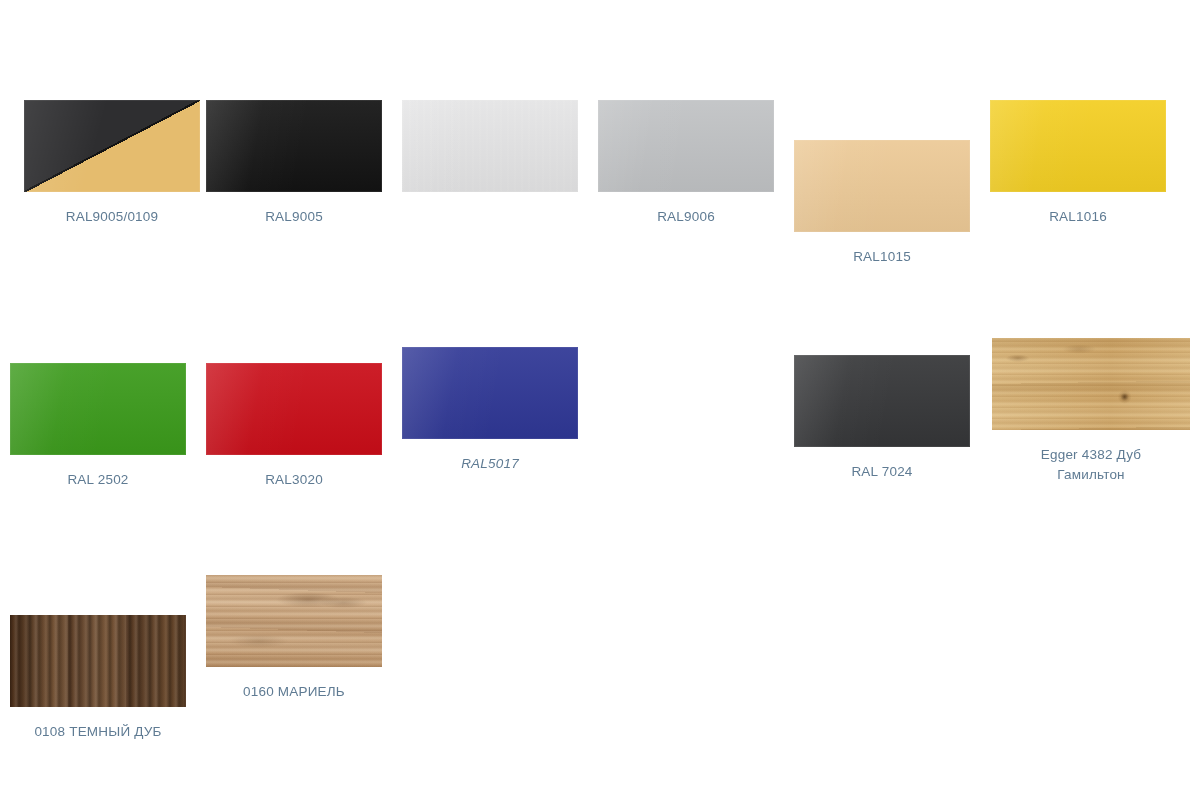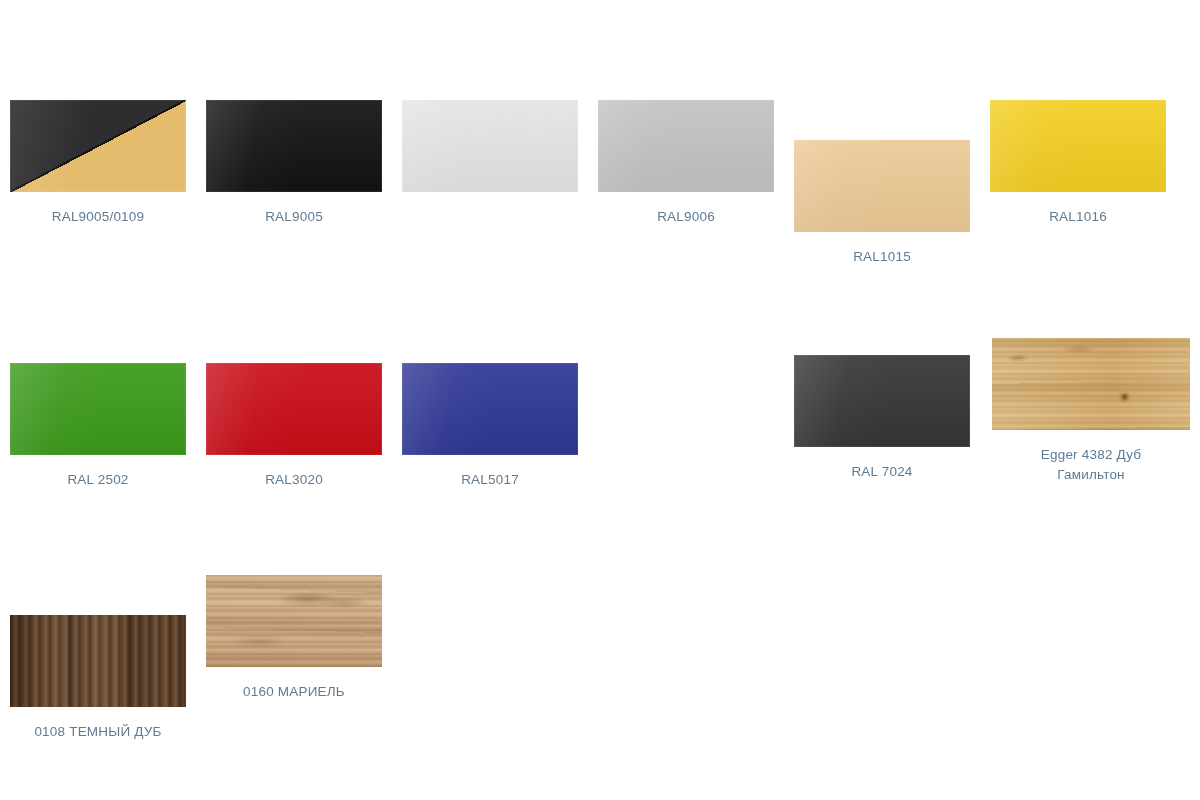--- a/index.html
+++ b/index.html
@@ -148,21 +148,21 @@
       linear-gradient(to right, rgba(255,246,215,0.14), rgba(150,100,42,0.10) 60%, rgba(255,246,215,0.10));
   }
 </style>
 </head>
 <body>
 
 <div id="palette-page">
 
   <div class="swatch-row" id="row-1">
 
-    <div class="swatch-cell" style="left:0px;">
+    <div class="swatch-cell" style="left:14px;">
       <div class="swatch-chip chip-diagonal fx-edge" style="--c1:#2e2e30; --c2:#e5bc6e;">
         <span class="sheen"></span>
       </div>
       <span class="swatch-label">RAL9005/0109</span>
     </div>
 
     <div class="swatch-cell" style="left:196px;">
       <div class="swatch-chip chip-solid fx-edge" style="--c1:#131313;">
         <span class="sheen"></span>
       </div>
@@ -208,21 +208,21 @@
       <span class="swatch-label">RAL 2502</span>
     </div>
 
     <div class="swatch-cell" style="left:196px; top:33px;">
       <div class="swatch-chip chip-solid fx-edge" style="--c1:#c90d18;">
         <span class="sheen"></span>
       </div>
       <span class="swatch-label">RAL3020</span>
     </div>
 
-    <div class="swatch-cell" style="left:392px; top:33px;">
+    <div class="swatch-cell" style="left:392px; top:17px;font-style:italic;">
       <div class="swatch-chip chip-solid fx-edge" style="--c1:#2f3795;">
         <span class="sheen"></span>
       </div>
       <span class="swatch-label">RAL5017</span>
     </div>
 
 
     <div class="swatch-cell" style="left:784px; top:25px;">
       <div class="swatch-chip chip-solid fx-edge" style="--c1:#353638;">
         <span class="sheen"></span>

